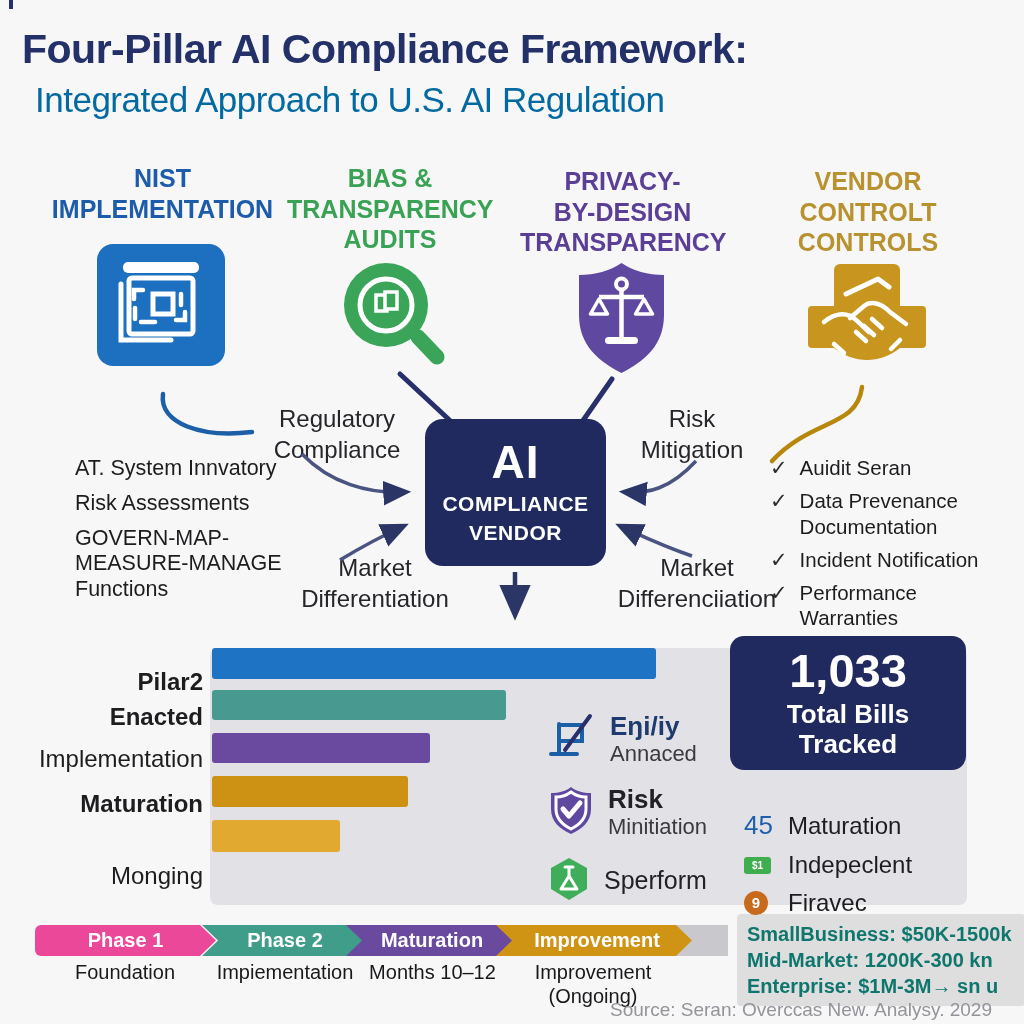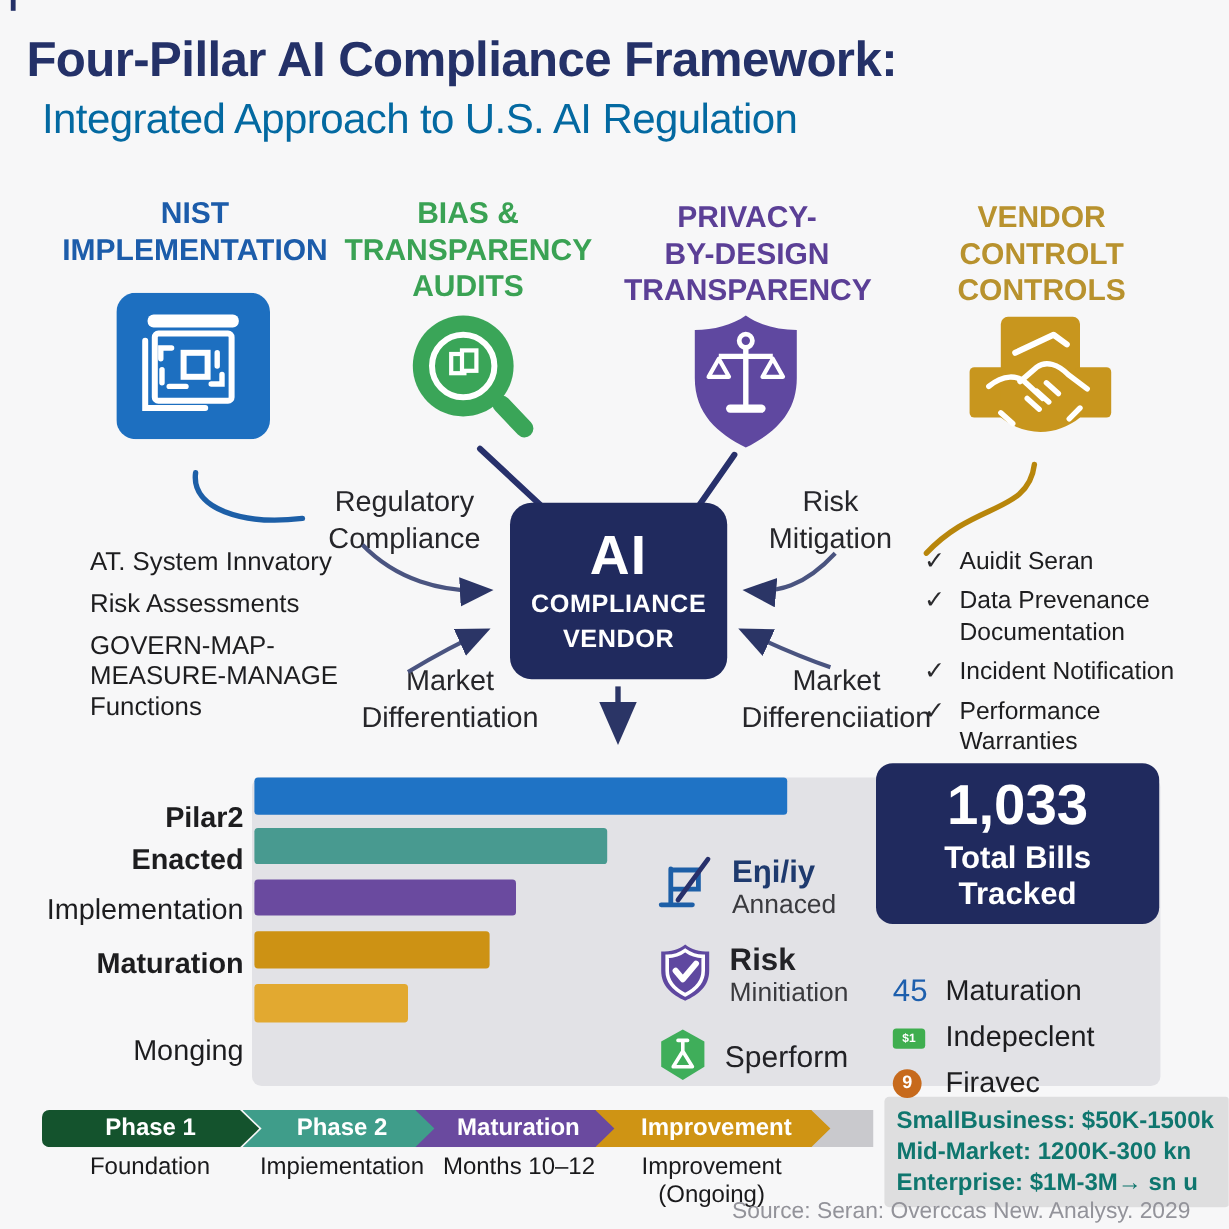--- a/index.html
+++ b/index.html
@@ -263,21 +263,21 @@
       <span class="stat-label">Firavec</span>
     </div>
   </div>
 
   <div class="abs pricing-box" style="left:737px;top:914px;width:268px;">
     <div class="pricing-line">SmallBusiness: $50K-1500k</div>
     <div class="pricing-line">Mid-Market: 1200K-300 kn</div>
     <div class="pricing-line">Enterprise: $1M-3M→ sn u</div>
   </div>
 
-  <div class="phase-seg phase-first" style="left: 35px; top: 925px; width: 181px; background: #14532d;">Phase 1</div>
+  <div class="phase-seg phase-first" style="left: 35px; top: 925px; width: 181px; background: #ec4899;">Phase 1</div>
   <div class="phase-seg phase-notch" style="left: 202px; top: 925px; width: 158px; padding-left: 4px; background: rgb(63, 157, 138);">Phase 2</div>
   <div class="phase-seg phase-notch" style="left: 346px; top: 925px; width: 164px; padding-left: 4px; background: rgb(106, 74, 159);">Maturation</div>
   <div class="phase-seg phase-notch" style="left: 496px; top: 925px; width: 194px; padding-left: 4px; background: rgb(207, 148, 20);">Improvement</div>
   <div class="phase-seg phase-tail" style="left: 676px; top: 925px; width: 52px; background: rgb(201, 201, 205);"></div>
 
   <div class="abs phase-sub" style="left:35px;top:960px;width:180px;">Foundation</div>
   <div class="abs phase-sub" style="left:205px;top:960px;width:160px;">Impiementation</div>
   <div class="abs phase-sub" style="left:350px;top:960px;width:165px;">Months 10–12</div>
   <div class="abs phase-sub" style="left:498px;top:960px;width:190px;">Improvement
 (Ongoing)</div>

